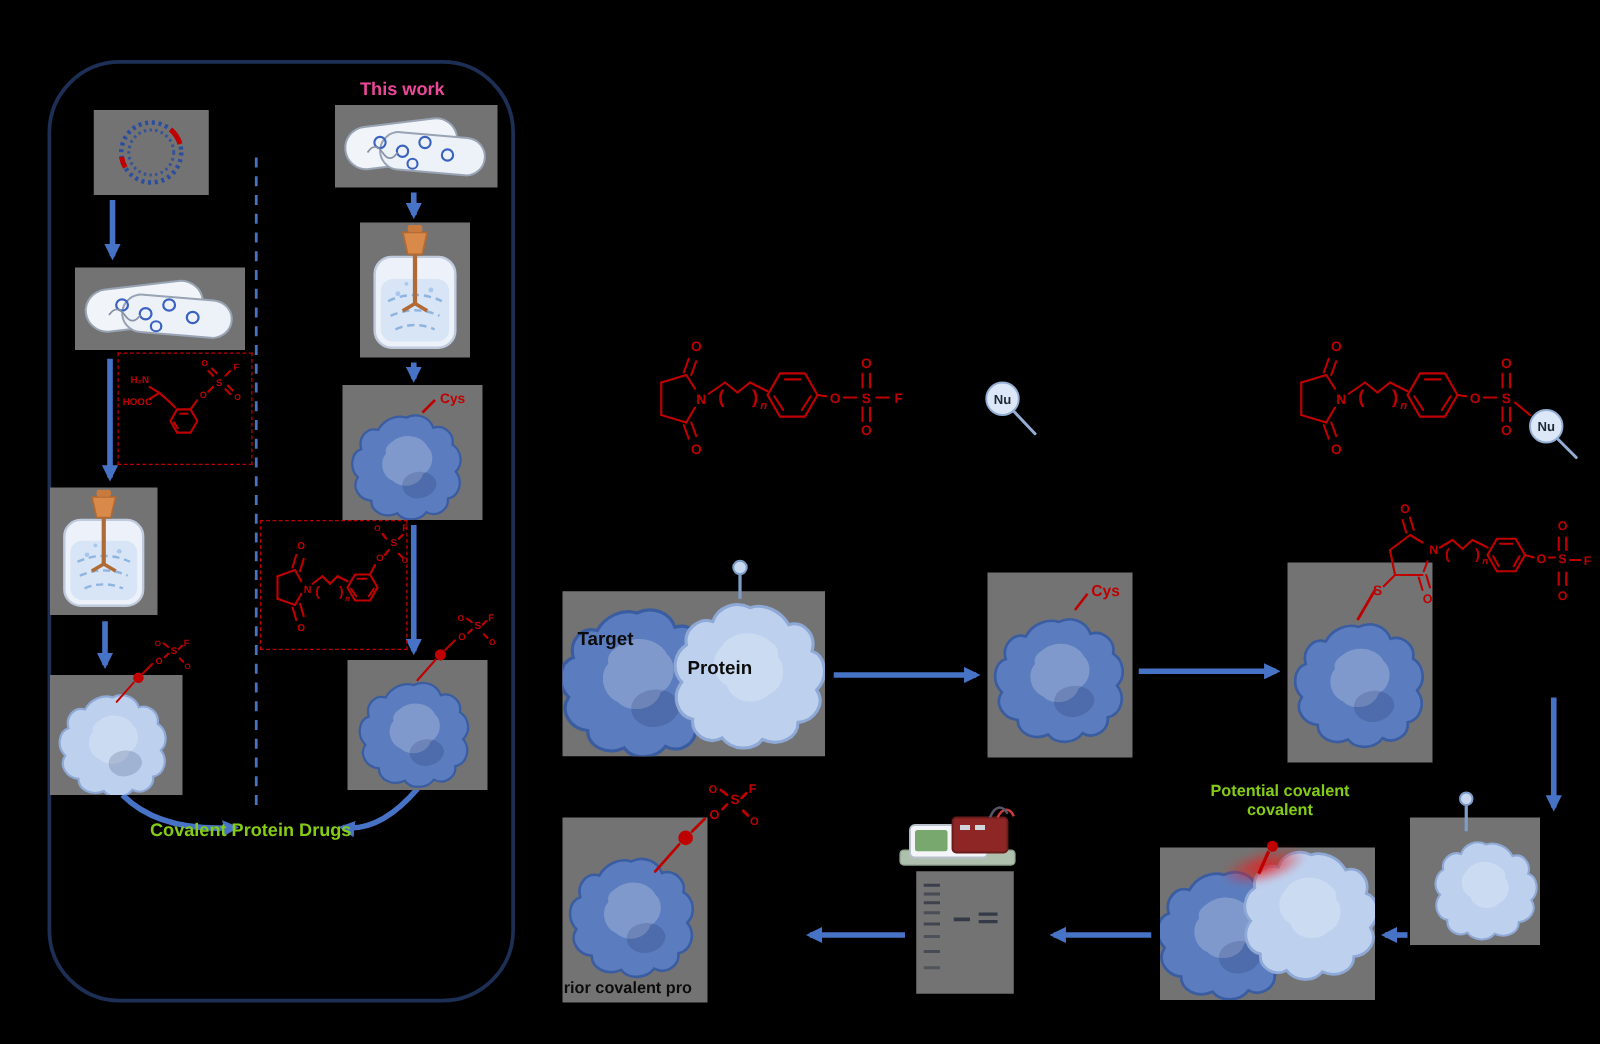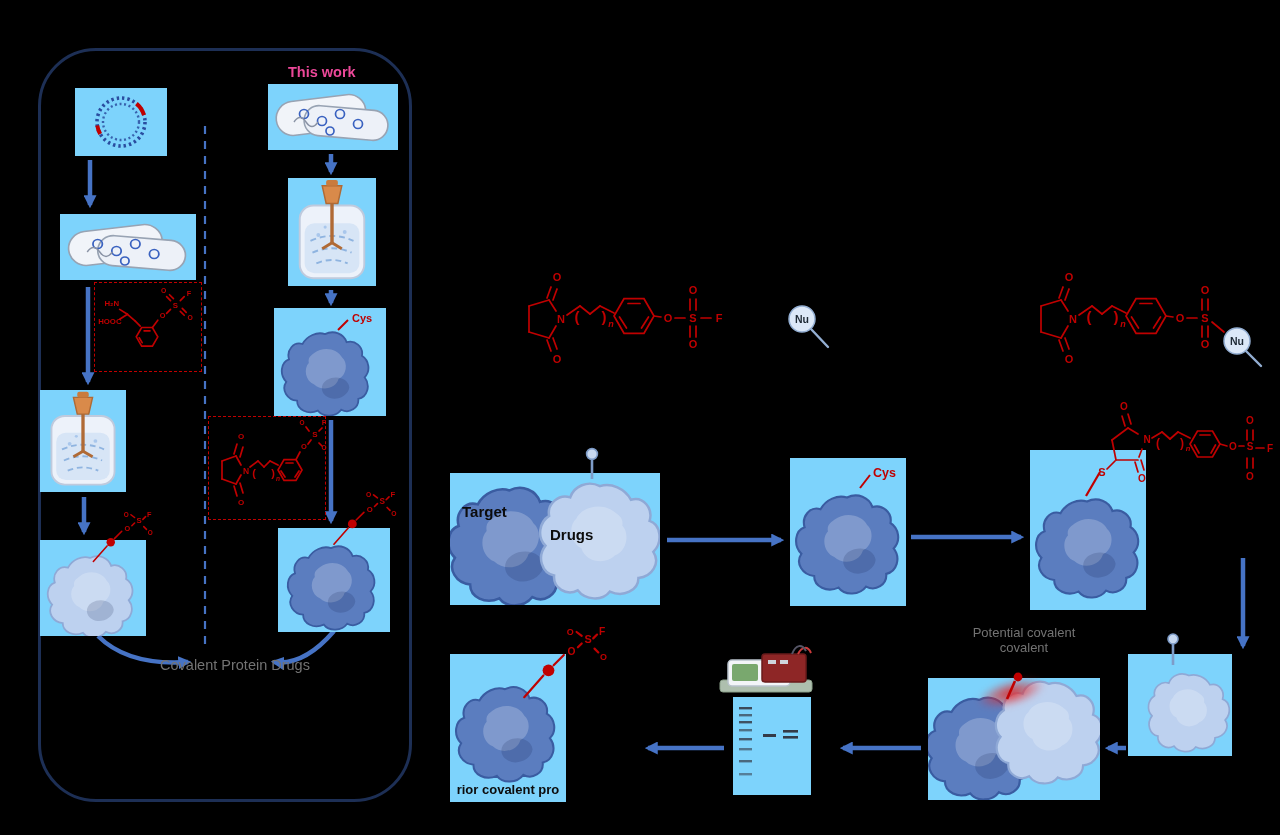--- a/index.html
+++ b/index.html
@@ -1,38 +1,38 @@
 <!DOCTYPE html>
 <html><head>
 <meta charset="utf-8">
 <style>
   *{margin:0;padding:0;box-sizing:border-box}
   html,body{width:1280px;height:835px}
   body{background:#000;position:relative;overflow:hidden;font-family:"Liberation Sans",sans-serif}
-  .box{position:absolute;background:#7dd3fc;z-index:2}
+  .box{position:absolute;background:#737373;z-index:2}
   .dashed-red{position:absolute;border:1.6px dashed #c00000;z-index:2}
   .ov{position:absolute;z-index:3;overflow:visible}
   .lbl{position:absolute;z-index:5;line-height:1.15}
   .flow{position:absolute;left:0;top:0;z-index:1}
   .panel{position:absolute;left:38px;top:48px;width:374px;height:754px;border:3px solid #1d2f55;border-radius:58px;z-index:0}
   .ar{stroke:#4673c5;stroke-width:4.5;fill:none;marker-end:url(#ah)}
   .dashline{stroke:#4673c5;stroke-width:2.2;stroke-dasharray:8 7}
   .chem line,.chem path{stroke:#c00000;stroke-width:1.7;fill:none;stroke-linecap:round}
   .chem text{fill:#c00000;font-weight:600;text-anchor:middle;font-family:"Liberation Sans",sans-serif}
   .ring{fill:#dce8f8;stroke:#93aed2;stroke-width:1.5}
   .nu-t{fill:#1f2a36 !important;font-weight:700}
   .tail{stroke:#93aed2 !important;stroke-width:2.4 !important}
   .bm-dark-f{fill:#5b7dbf;stroke:#3a5ca1;stroke-width:2}
   .bm-light-f{fill:#bdd1ef;stroke:#8fa9d6;stroke-width:2}
   .patch-l{fill:rgba(255,255,255,.22);stroke:none}
   .patch-d{fill:rgba(15,25,70,.16);stroke:none}
   .cys-t{fill:#c00000;font-weight:700;font-family:"Liberation Sans",sans-serif}
   .swirl{stroke:#8fb4e0;stroke-width:2;fill:none;stroke-dasharray:6 4}
   .plasmid-ring{fill:none;stroke:#3a62c0;stroke-width:1.7}
-  .lbl-red{color:#737373;font-weight:400}
+  .lbl-red{color:#84cc16;font-weight:700}
   .lbl-blue{color:#ec4899;font-weight:700}
   .lbl-dark{color:#0c0c0c;font-weight:700}
   .glow{position:absolute;left:976px;top:680px;width:70px;height:26px;z-index:4;
         background:radial-gradient(closest-side,rgba(228,35,35,.95),rgba(228,35,35,0));
         filter:blur(3px);transform:rotate(-15deg)}
 </style>
 </head>
 <body>
 
 <svg width="0" height="0" style="position:absolute" aria-hidden="true">
@@ -240,21 +240,21 @@
         <use href="#blob-main" class="bm-dark-f"></use>
         <use href="#blob-hl" class="patch-l"></use>
         <use href="#blob-sh" class="patch-d"></use>
       </g>
   </svg>
 </div>
 <svg class="ov" style="left:326px;top:492px" width="70" height="58" viewBox="0 0 72 60">
     <use href="#pin-g"></use>
   </svg>
 
-<div class="lbl lbl-red" style="left:120px;top:657px;width:230px;text-align:center;font-size:14.5px">Covalent Protein Drugs</div>
+<div class="lbl lbl-red" style="left:120px;top:657px;width:230px;text-align:left;font-size:14.5px">Covalent Protein Drugs</div>
 
 <svg class="ov chem" style="left:500px;top:262px" width="265" height="115" viewBox="0 0 265 115">
   <line x1="49" y1="38" x2="29" y2="44"></line>
     <line x1="29" y1="44" x2="29" y2="70"></line>
     <line x1="29" y1="70" x2="49" y2="76"></line>
   <line x1="49" y1="38" x2="56" y2="49"></line>
     <line x1="49" y1="76" x2="56" y2="64"></line>
   <text x="61" y="61" font-size="11">N</text>
   <line x1="47" y1="36" x2="51" y2="25"></line>
     <line x1="53" y1="38" x2="57" y2="27"></line>
@@ -344,21 +344,21 @@
         <use href="#blob-main" class="bm-light-f"></use>
         <use href="#blob-hl" class="patch-l"></use>
       </g>
   </svg>
 </div>
 <svg class="ov" style="left:574px;top:446px" width="36" height="34" viewBox="0 0 36 34">
   <line x1="18" y1="33" x2="18" y2="13" stroke="#7e9cc8" stroke-width="2.6"></line>
   <circle cx="18" cy="8" r="5.4" fill="#c7d8f0" stroke="#7e9cc8" stroke-width="1.6"></circle>
 </svg>
 <div class="lbl lbl-dark" style="left:462px;top:503px;font-size:15px">Target</div>
-<div class="lbl lbl-dark" style="left:550px;top:526px;font-size:15px">Drugs</div>
+<div class="lbl lbl-dark" style="left:550px;top:526px;font-size:15px">Protein</div>
 
 <div class="box" style="left:790px;top:458px;width:116px;height:148px">
   <svg width="116" height="148" viewBox="0 0 116 148">
     <g transform="translate(4,30) scale(1.06)">
         <use href="#blob-main" class="bm-dark-f"></use>
         <use href="#blob-hl" class="patch-l"></use>
         <use href="#blob-sh" class="patch-d"></use>
       </g>
     <line x1="70" y1="30" x2="80" y2="17" stroke="#c00000" stroke-width="2"></line>
     <text x="83" y="19" font-size="12.5" class="cys-t" text-anchor="start">Cys</text>
@@ -484,13 +484,13 @@
     <g transform="translate(4,26) scale(1.02)">
         <use href="#blob-main" class="bm-dark-f"></use>
         <use href="#blob-hl" class="patch-l"></use>
         <use href="#blob-sh" class="patch-d"></use>
       </g>
   </svg>
 </div>
 <svg class="ov" style="left:514px;top:628px" width="92" height="77" viewBox="0 0 72 60">
     <use href="#pin-g"></use>
   </svg>
-<div class="lbl lbl-dark" style="left:451px;top:783px;width:114px;text-align:center;font-size:13px;font-weight:600">rior covalent pro</div>
+<div class="lbl lbl-dark" style="left:451px;top:783px;width:114px;font-size:13px;font-weight:600">rior covalent pro</div>
 
 </body></html>

